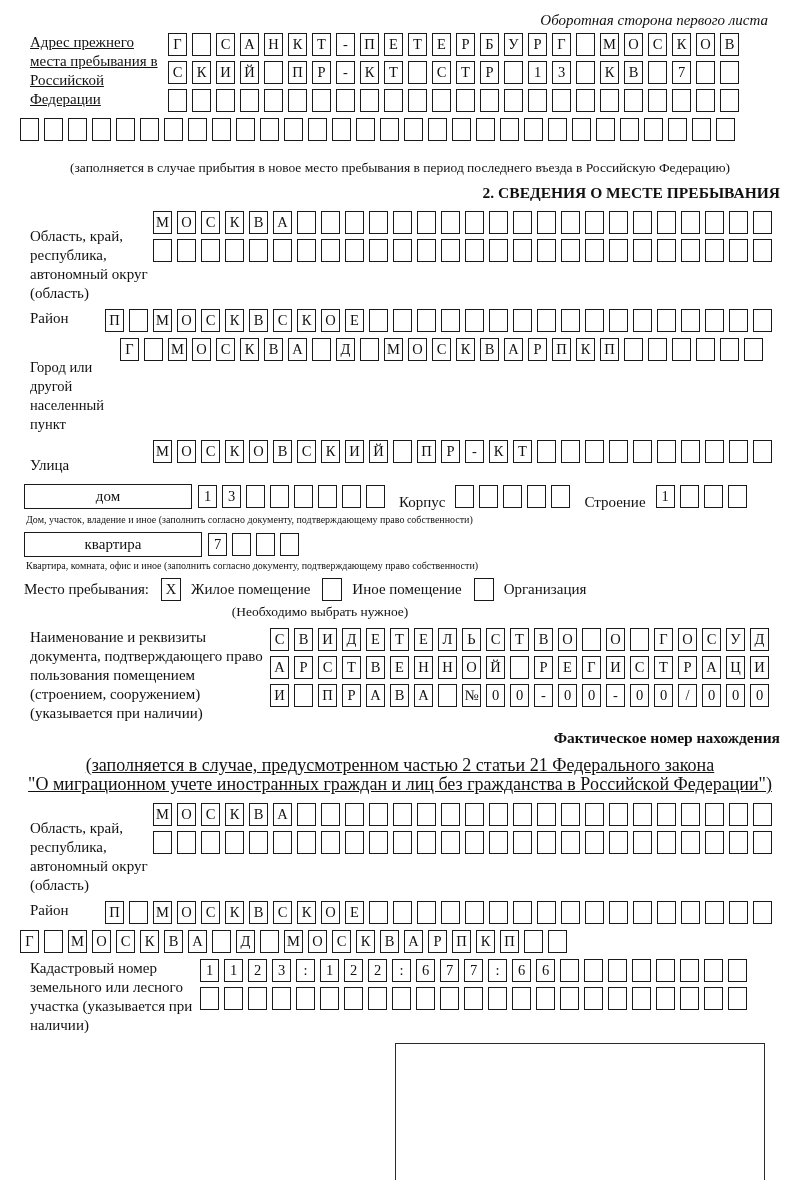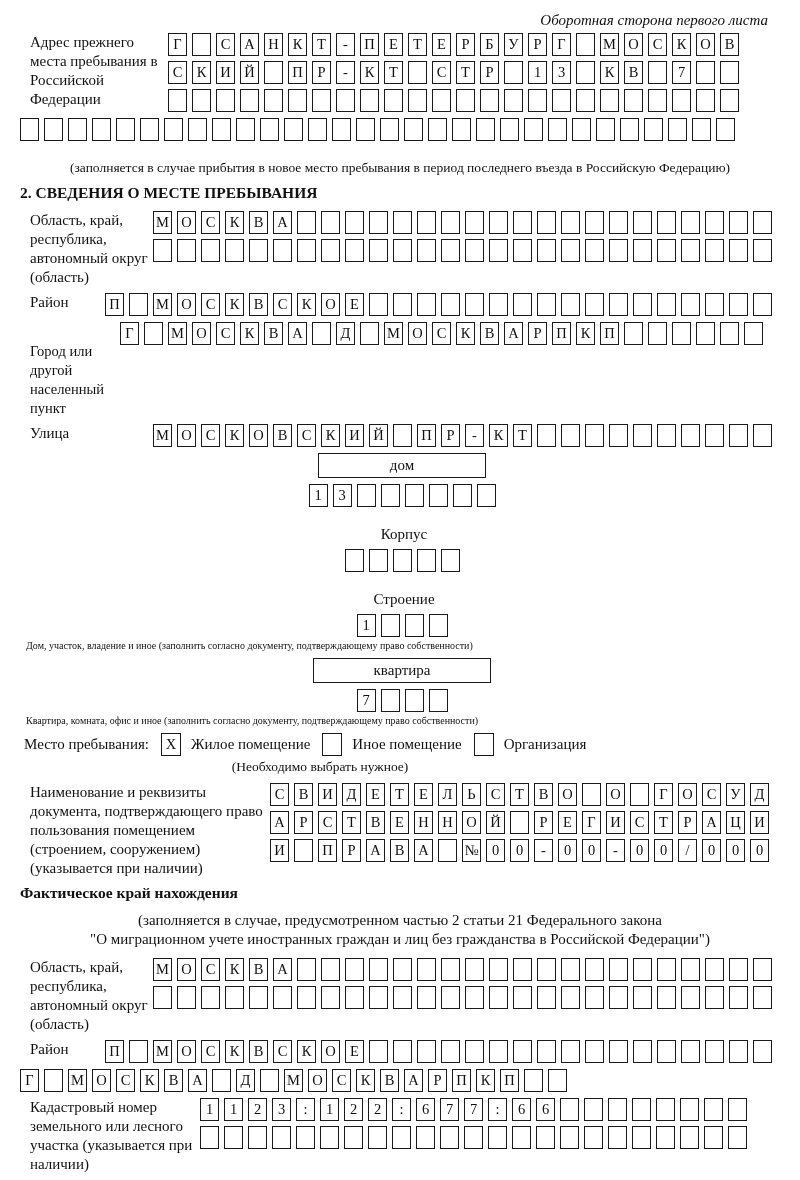--- a/index.html
+++ b/index.html
@@ -6,53 +6,53 @@
   body {
     width:800px; height:1180px; overflow:hidden;
     background:#ffffff; color:#111;
     font-family:"Liberation Serif","DejaVu Serif",serif;
   }
   .page { padding:12px 20px 0 20px; }
   .top-note { text-align:right; font-size:15px; padding-right:12px; margin-bottom:4px;font-style:italic; }
 
   .frow { display:flex; align-items:flex-start; margin-bottom:6px; }
   .flabel { font-size:15px; line-height:19px; padding-left:10px; flex:0 0 auto; }
-  .w148 { width:148px; } .w133 { width:133px; } .w85 { width:85px; }
+  .w148 { width:148px;text-decoration:underline; } .w133 { width:133px;margin-top:16px; } .w85 { width:85px; }
   .w100 { width:100px; font-size:14.5px;margin-top:20px; } .w250 { width:250px; } .w180 { width:180px; }
 
   .rows { display:flex; flex-direction:column; gap:5px; }
   .cells { display:flex; gap:5px; flex:0 0 auto; }
   .cell {
     width:19px; height:23px; border:1.6px solid #1a1a1a; flex:0 0 auto;
     display:flex; align-items:center; justify-content:center;
     font-size:14.5px; font-family:"Liberation Serif",serif;
   }
   .full { margin:1px 0 5px 0; }
 
   .caption { text-align:center; font-size:13.5px; margin-bottom:8px;margin-top:19px; }
   .caption-left { font-size:10px; margin:3px 0 7px 6px; }
-  .sec-title { text-align:left; font-weight:bold; font-size:15.5px; margin:4px 0 9px 0; }
-
-  .dom-row { display:flex; align-items:center; gap:6px; margin:2px 0 2px 4px;flex-direction:column; }
+  .sec-title { text-align:right; font-weight:bold; font-size:15.5px; margin:4px 0 9px 0; }
+
+  .dom-row { display:flex; align-items:center; gap:6px; margin:2px 0 2px 4px; }
   .namebox {
     height:25px; border:1.6px solid #1a1a1a; display:flex;
     align-items:center; justify-content:center; font-size:15px; flex:0 0 auto;
   }
   .nb-dom { width:168px; } .nb-kv { width:178px; }
   .inline-label { font-size:15px; margin:13px 4px 0 8px; }
 
   .mesto-row { display:flex; align-items:center; font-size:15px; margin:6px 0 2px 4px; }
   .cbox {
     width:20px; height:23px; border:1.6px solid #1a1a1a; flex:0 0 auto;
     display:flex; align-items:center; justify-content:center;
     font-size:14.5px; margin:0 10px 0 12px;
   }
   .mesto-note { font-size:13.5px; margin:3px 0 8px 150px; width:300px; text-align:center; }
 
-  .fact-caption { text-align:center; font-size:15px; line-height:19px; }
+  .fact-caption { text-align:center; font-size:18px; line-height:19px;text-decoration:underline; }
   .mark-area { margin-left:375px; margin-top:8px; width:375px; }
   .mark-box { width:370px; height:172px; border:1.6px solid #2a2a2a; }
 </style>
 </head>
 <body>
 
 <div class="page">
 
   <div class="top-note">Оборотная сторона первого листа</div>
 
@@ -456,21 +456,21 @@
           <span class="cell">0</span>
           <span class="cell">0</span>
           <span class="cell">/</span>
           <span class="cell">0</span>
           <span class="cell">0</span>
           <span class="cell">0</span>
         </div>
     </div>
   </div>
 
-  <div class="sec-title">Фактическое край нахождения</div>
+  <div class="sec-title">Фактическое номер нахождения</div>
   <div class="fact-caption">(заполняется в случае, предусмотренном частью 2 статьи 21 Федерального закона</div>
   <div class="fact-caption" style="margin-bottom:9px">"О миграционном учете иностранных граждан и лиц без гражданства в Российской Федерации")</div>
 
   <div class="frow">
     <div class="flabel w133">Область, край, республика, автономный округ (область)</div>
     <div class="rows">
       <div class="cells">
           <span class="cell">М</span>
           <span class="cell">О</span>
           <span class="cell">С</span>

